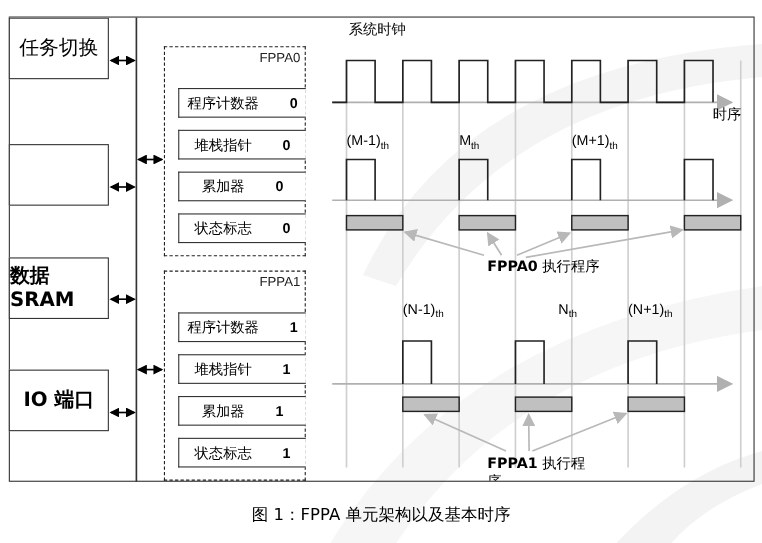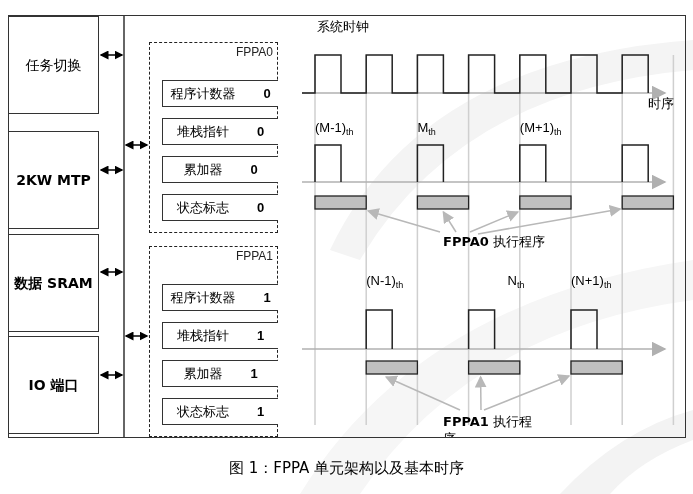--- a/index.html
+++ b/index.html
@@ -1,24 +1,24 @@
 <!DOCTYPE html>
 <html><head>
 <meta charset="utf-8">
 <style>
   html, body { margin:0; padding:0; background:#ffffff; }
   body { width:693px; height:494px; position:relative; overflow:hidden;
          font-family:"DejaVu Sans", "Liberation Sans", sans-serif; color:#000; }
   #wm { position:absolute; left:0; top:0; width:693px; height:494px; pointer-events:none; }
   #frame { position:absolute; left:8px; top:15px; width:678px; height:423px;
            border:1.5px solid #333; box-sizing:border-box; }
-  .block { position:absolute; left:8px; width:91px; height:98px;
+  .block { position:absolute; left:8px; width:91px; height:56px;
            border:1.5px solid #333; box-sizing:border-box; background:#fff;
            display:flex; flex-direction:column; align-items:center; justify-content:center;
-           font-size:14px; line-height:22px; }
+           font-size:18px; line-height:22px; }
   .block .b { font-weight:bold; }
   .fppa { position:absolute; left:149px; width:129px; border:1.5px dashed #222;
           box-sizing:border-box; }
   .fppa-title { position:absolute; right:4px; top:2px; font-size:12px;
                 font-family:"Liberation Sans", sans-serif; color:#222; }
   .reg { position:absolute; left:162px; width:116px; height:27px;
          border:1.5px solid #333; border-right:none; box-sizing:border-box; background:#fff;
          display:flex; align-items:center; justify-content:center; font-size:13px;gap:24px; }
   .reg span.n { font-weight:bold; margin-left:4px; font-family:"Liberation Sans", sans-serif; }
   #timing { position:absolute; left:0; top:0; width:693px; height:494px; }
@@ -52,21 +52,20 @@
   <line x1="101" y1="272" x2="122" y2="272" stroke="#000" stroke-width="1.5" marker-start="url(#ah)" marker-end="url(#ah)"></line>
   <line x1="101" y1="375" x2="122" y2="375" stroke="#000" stroke-width="1.5" marker-start="url(#ah)" marker-end="url(#ah)"></line>
   <line x1="126" y1="145" x2="147" y2="145" stroke="#000" stroke-width="1.5" marker-start="url(#ah)" marker-end="url(#ah)"></line>
   <line x1="126" y1="336" x2="147" y2="336" stroke="#000" stroke-width="1.5" marker-start="url(#ah)" marker-end="url(#ah)"></line>
 </svg>
 
 <div class="block" style="top:16px;">
   <div>任务切换</div>
 </div>
 <div class="block" style="top:131px;">
-  <div class="b">2KW MTP</div>
 </div>
 <div class="block" style="top:234px;">
   <div class="b">数据 SRAM</div>
 </div>
 <div class="block" style="top:336px;">
   <div class="b">IO  端口</div>
 </div>
 
 <div class="fppa" style="top:42px;height:191px;">
   <div class="fppa-title">FPPA0</div>

